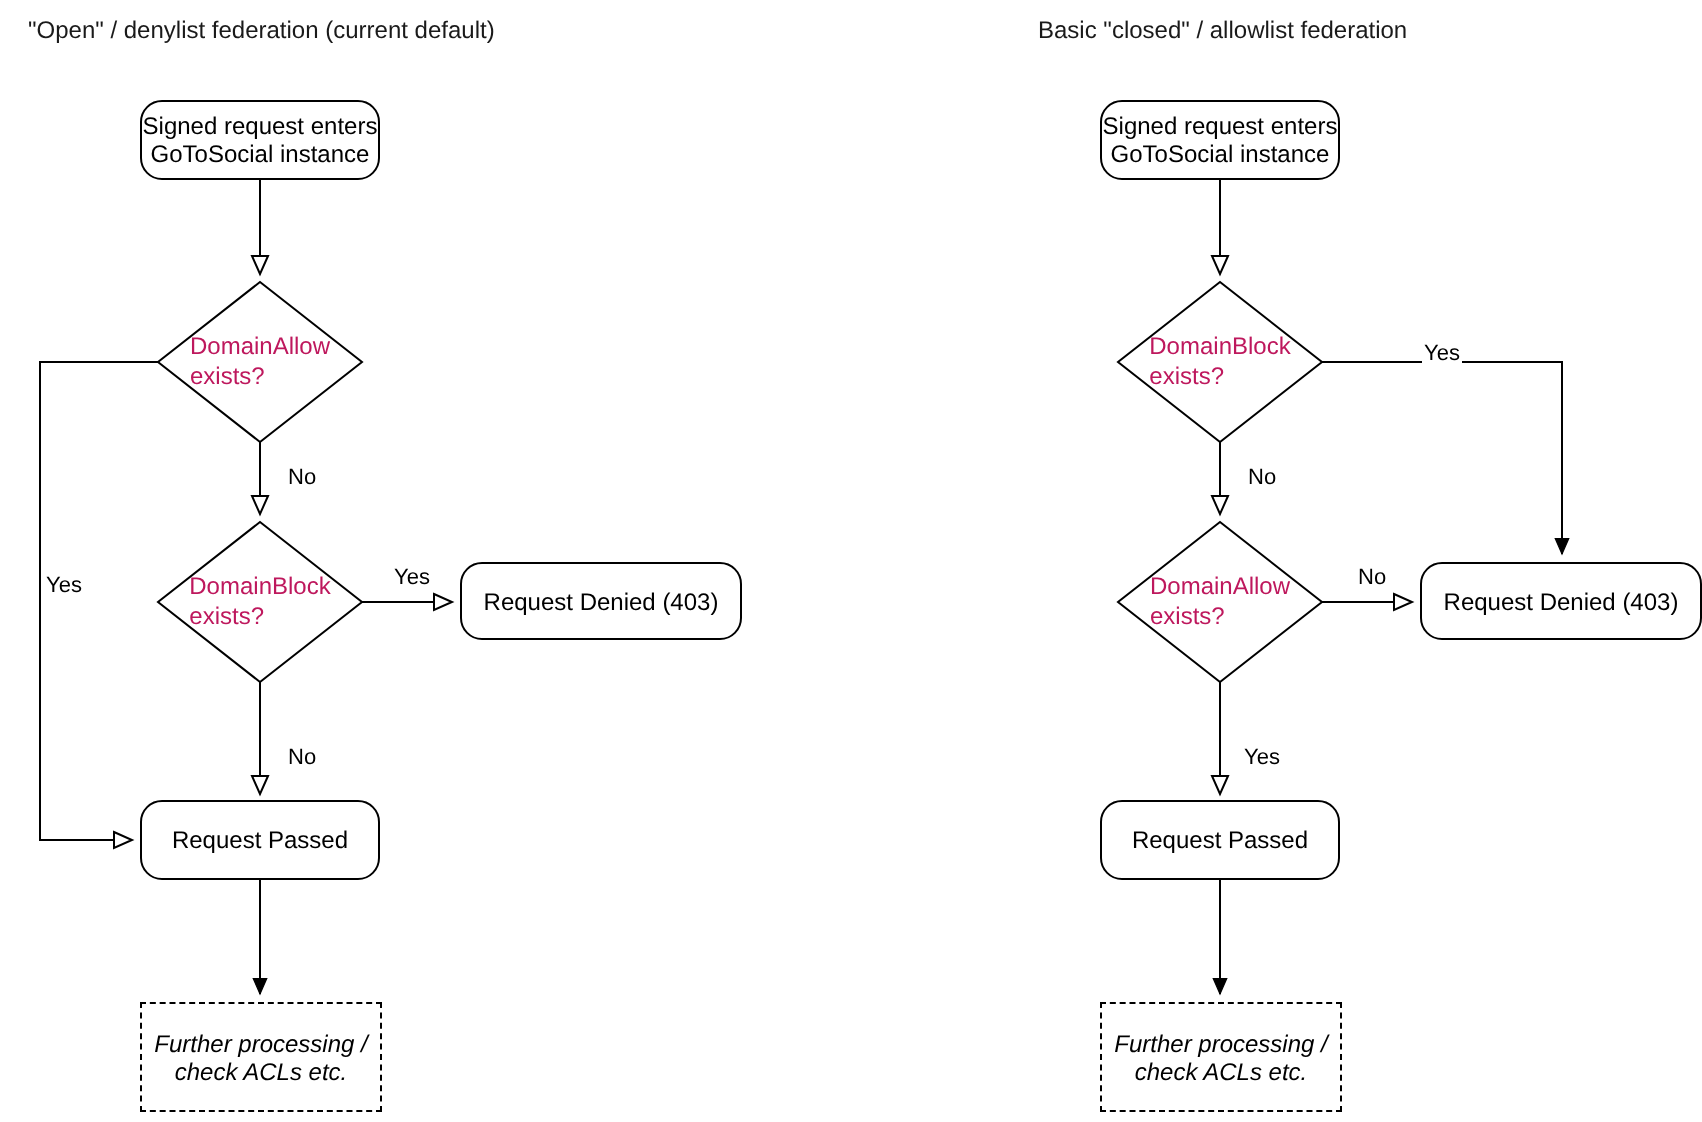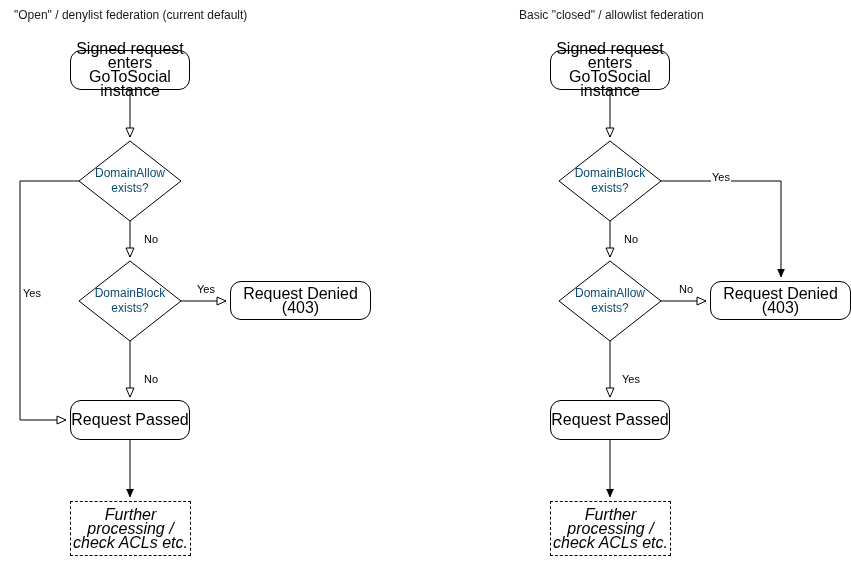--- a/index.html
+++ b/index.html
@@ -25,43 +25,42 @@
     width: 851px;
     height: 561px;
   }
   .node {
     position: absolute;
     box-sizing: border-box;
     display: flex;
     align-items: center;
     justify-content: center;
     text-align: center;
-    font-size: 16px;
+    font-size: 12px;
     line-height: 14px;
     color: #000000;
     background: #ffffff;
   }
   .rounded-box {
     border: 1px solid #000000;
     border-radius: 11px;
   }
   .dashed-box {
     border: 1px dashed #000000;
     border-radius: 0;
     font-style: italic;
   }
   .diamond-label {
     position: absolute;
     display: flex;
     align-items: center;
     justify-content: center;
-    text-align: center;
     font-size: 12px;
     line-height: 15px;
-    color: #0c4a6e;
+    color: #be185d;
     pointer-events: none;
   }
   .column-title {
     position: absolute;
     font-size: 12px;
     line-height: 14px;
     color: #1a1a1a;
     white-space: nowrap;
   }
   .edge-label {

